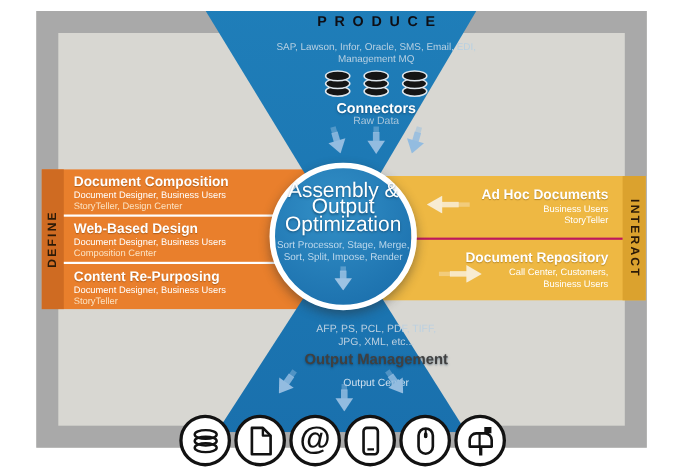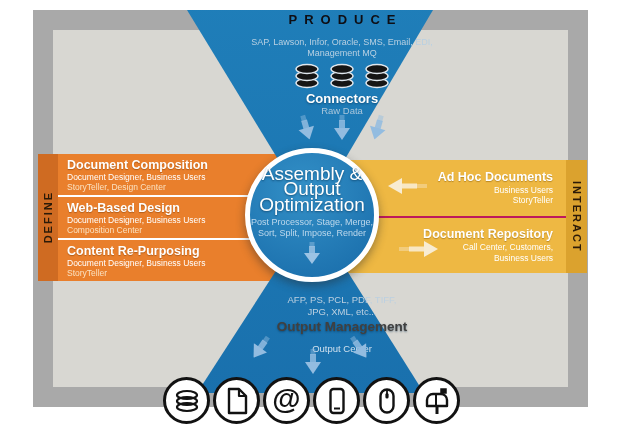--- a/index.html
+++ b/index.html
@@ -219,21 +219,21 @@
       <polygon points="1,14 9,26 17,14" fill="#93bce0"></polygon>
     </svg>
   </div>
 
   <div class="hub">
     <div class="hub-title">
       <div>Assembly &amp;</div>
       <div>Output Optimization</div>
     </div>
     <div class="hub-sub">
-      <div>Post Processor, Stage, Merge,</div>
+      <div>Sort Processor, Stage, Merge,</div>
       <div>Sort, Split, Impose, Render</div>
     </div>
     <svg class="hub-arrow" width="16" height="22">
       <rect x="5.5" y="0" width="5" height="5" fill="#9cc3e4" opacity="0.45"></rect>
       <rect x="5" y="4" width="6" height="8" fill="#9cc3e4" opacity="0.85"></rect>
       <polygon points="0,11 8,22 16,11" fill="#9cc3e4"></polygon>
     </svg>
   </div>
 
   <div class="icons-row">

